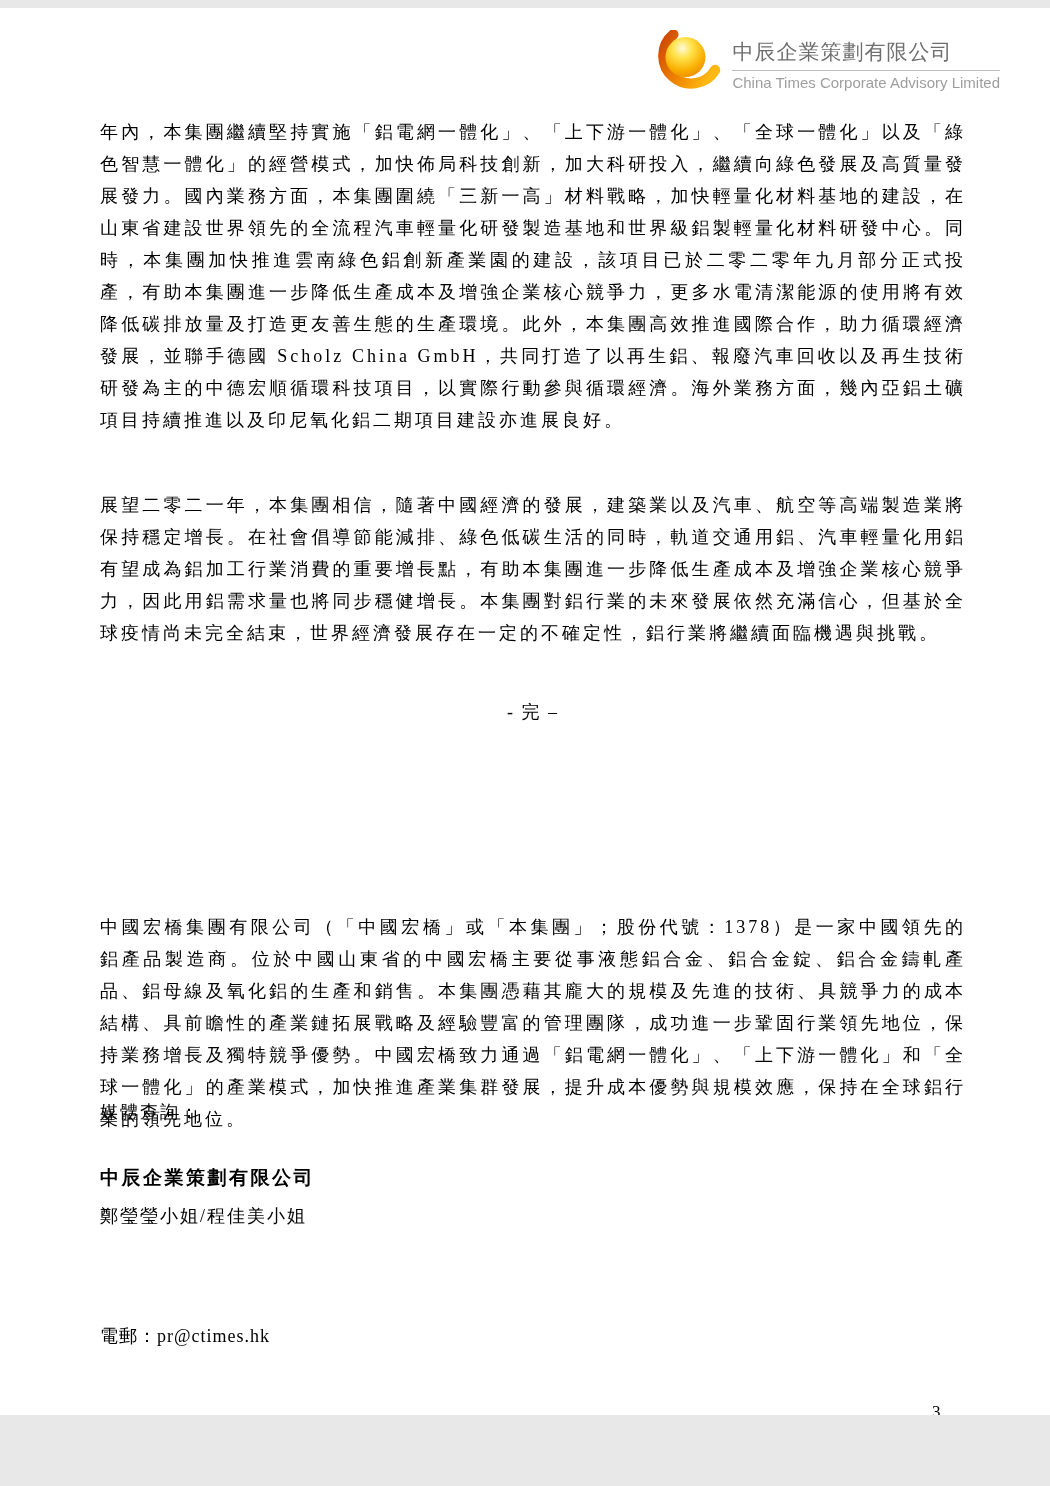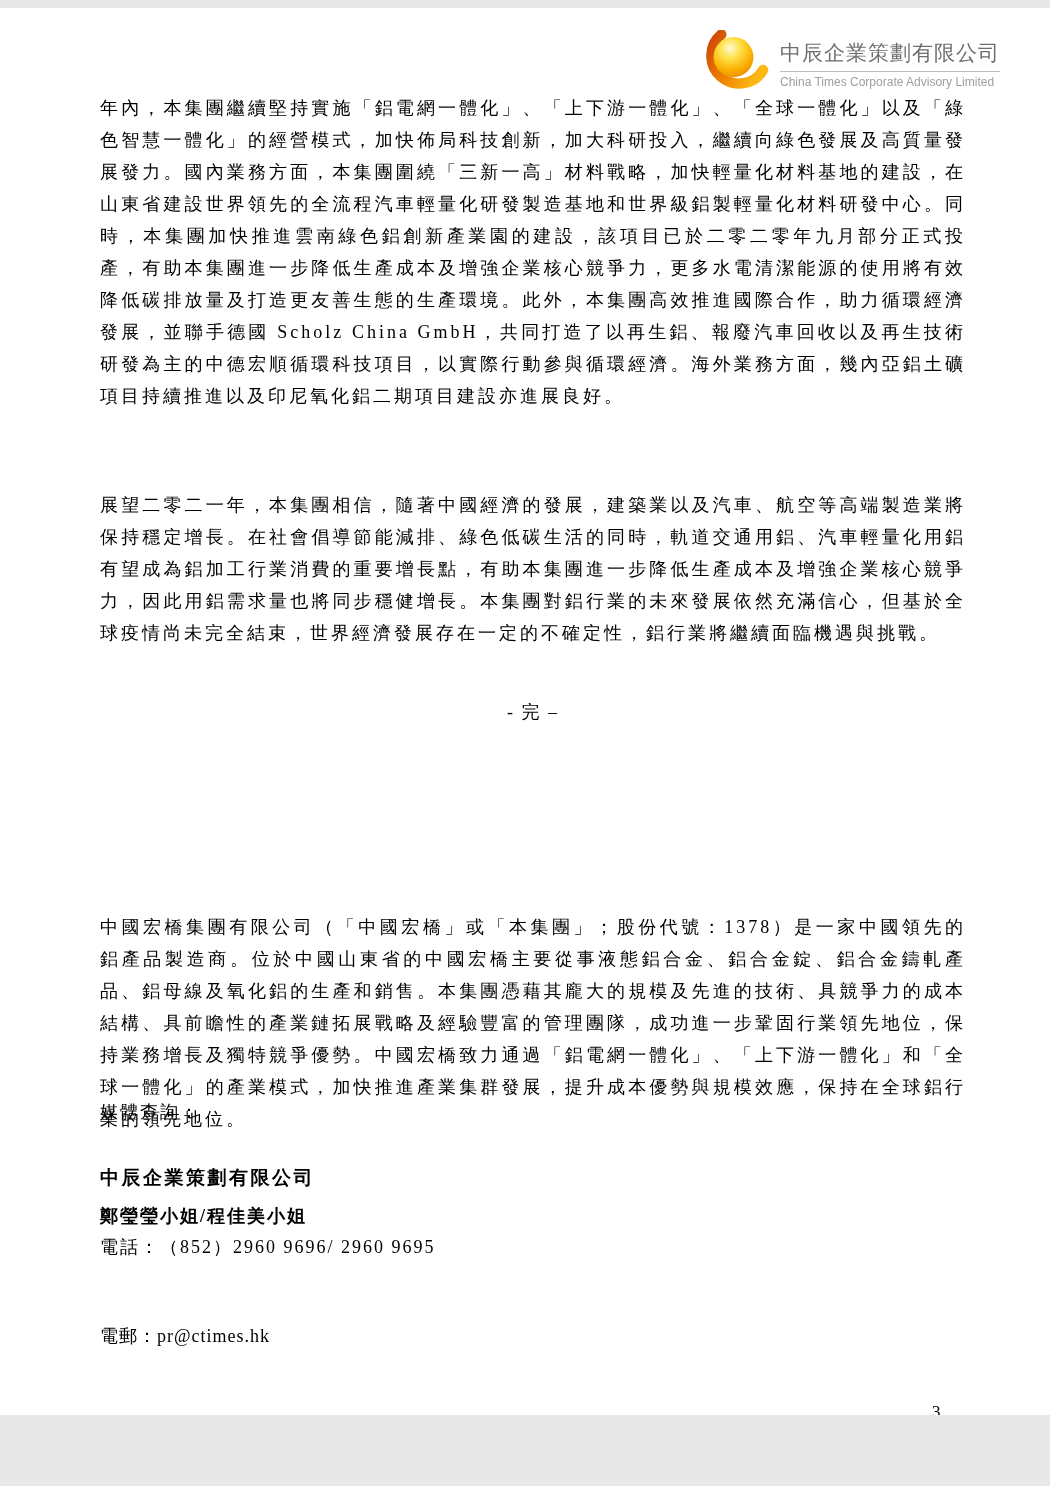--- a/index.html
+++ b/index.html
@@ -17,49 +17,49 @@
   .logo { position:absolute; top:22px; right:50px; display:flex; align-items:center; gap:10px; }
   .logo-icon { display:block; }
   .logo-textcol { display:flex; flex-direction:column; }
   .logo-zh {
     font-family:"Liberation Sans","DejaVu Sans",sans-serif;
     font-size:21px; letter-spacing:1px; color:#6e6e6e; white-space:nowrap;
   }
   .logo-rule { border-top:1px solid #bdbdbd; margin:4px 0 3px 0; }
   .logo-en {
     font-family:"Liberation Sans","DejaVu Sans",sans-serif;
-    font-size:12px; color:#9e9e9e; white-space:nowrap;
+    font-size:15px; color:#9e9e9e; white-space:nowrap;
   }
 
   
   .para {
     position:absolute; left:100px; width:866px; margin:0;
     font-size:18px; line-height:32px; letter-spacing:3px;
     text-align:justify; text-justify:inter-character;
   }
-  .p1 { top:84px; }
+  .p1 { top:108px; }
   .p2 { top:481px; }
   .p3 { top:903px; }
 
   .end-marker {
     position:absolute; left:100px; top:692px; width:866px;
     font-size:18px; letter-spacing:2px; text-align:center;
   }
 
   .about-heading {
     position:absolute; left:100px; top:818px; margin:0;
     font-size:19px; font-weight:bold; letter-spacing:3px;
     text-decoration:underline; text-underline-offset:5px; text-decoration-thickness:2px;
   }
 
   
   .contact-line { position:absolute; left:100px; font-size:18px; letter-spacing:2px; white-space:nowrap; }
   .c-label   { top:1092px; }
   .c-company { top:1157px; font-size:19px; font-weight:bold; letter-spacing:2.5px; }
-  .c-persons { top:1196px;font-weight:bold; }
+  .c-persons { top:1196px; }
   .c-phone   { top:1227px; }
   .c-email   { top:1316px; letter-spacing:1px; }
 
   .page-number { position:absolute; left:932px; top:1394px; font-size:17px; }
 </style>
 </head>
 <body>
 
 <div class="page">
 
@@ -93,17 +93,16 @@
   <p class="para p2">展望二零二一年，本集團相信，隨著中國經濟的發展，建築業以及汽車、航空等高端製造業將保持穩定增長。在社會倡導節能減排、綠色低碳生活的同時，軌道交通用鋁、汽車輕量化用鋁有望成為鋁加工行業消費的重要增長點，有助本集團進一步降低生產成本及增強企業核心競爭力，因此用鋁需求量也將同步穩健增長。本集團對鋁行業的未來發展依然充滿信心，但基於全球疫情尚未完全結束，世界經濟發展存在一定的不確定性，鋁行業將繼續面臨機遇與挑戰。</p>
 
   <div class="end-marker">- 完 –</div>
 
 
   <p class="para p3">中國宏橋集團有限公司（「中國宏橋」或「本集團」；股份代號：1378）是一家中國領先的鋁產品製造商。位於中國山東省的中國宏橋主要從事液態鋁合金、鋁合金錠、鋁合金鑄軋產品、鋁母線及氧化鋁的生產和銷售。本集團憑藉其龐大的規模及先進的技術、具競爭力的成本結構、具前瞻性的產業鏈拓展戰略及經驗豐富的管理團隊，成功進一步鞏固行業領先地位，保持業務增長及獨特競爭優勢。中國宏橋致力通過「鋁電網一體化」、「上下游一體化」和「全球一體化」的產業模式，加快推進產業集群發展，提升成本優勢與規模效應，保持在全球鋁行業的領先地位。</p>
 
   <div class="contact-line c-label">媒體查詢：</div>
   <div class="contact-line c-company">中辰企業策劃有限公司</div>
   <div class="contact-line c-persons">鄭瑩瑩小姐/程佳美小姐</div>
-  <div class="contact-line c-phone">電話：（852）2960 9696/ 2960 9695</div>
   <div class="contact-line c-email">電郵：pr@ctimes.hk</div>
 
   <div class="page-number">3</div>
 </div>
 
 </body></html>

